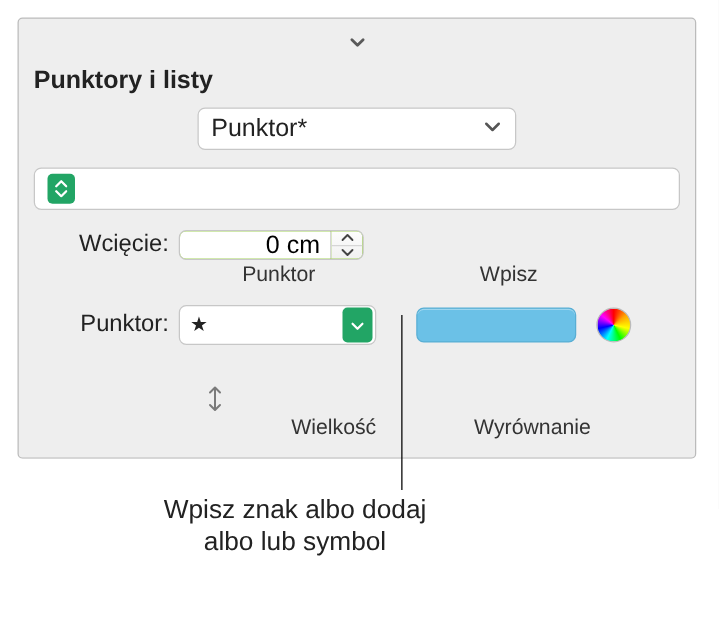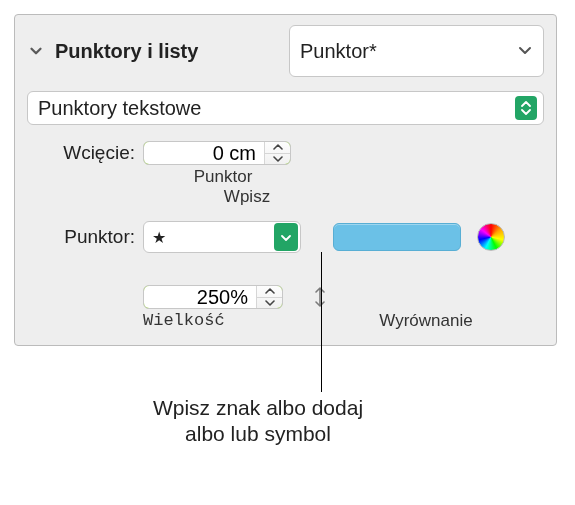--- a/index.html
+++ b/index.html
@@ -17,37 +17,38 @@
       margin: 14px 0 0 14px;
       color: #222;
     }
     .row {
       display: flex;
       align-items: center;
       gap: 10px;
     }
     .header-row {
       margin-bottom: 14px;
+      flex-direction: column;
     }
     .chev {
       display: inline-block;
       width: 18px;
       height: 18px;
       position: relative;
     }
     .chev svg { width: 100%; height: 100%; }
     .header-label {
       font-weight: 700;
       font-size: 20px;
       flex: 0 0 auto;
       margin-right: auto;
     }
     .header-select {
       width: 255px;
-      height: 52px;
+      height: 34px;
       border: 1px solid #c7c7c7;
       border-radius: 6px;
       background: #fff;
       display: flex;
       align-items: center;
       padding: 0 10px;
       justify-content: space-between;
       font-size: 20px;
     }
     .caret-down svg { width: 16px; height: 16px; }
@@ -120,21 +121,20 @@
     }
     .stepper-btn + .stepper-btn { border-top:1px solid #d6d6d6; }
     .stepper-btn svg { width:10px; height:6px; }
     .stepper-btn svg path { stroke:#444; stroke-width:1.6; fill:none; stroke-linecap:round; stroke-linejoin:round;}
     .sublabels {
       display: flex;
       padding-left: 116px;
       font-size: 17px;
       color: #333;
       margin-bottom: 14px;
-      flex-direction: column;
     }
     .sub-a { width: 160px; text-align:center; }
     .sub-b { width: 160px; text-align:center; margin-left:24px;}
     .bullet-row {
       display:flex;
       align-items:center;
       gap: 8px;
       margin-bottom: 32px;
     }
     .bullet-field {
@@ -187,21 +187,21 @@
       margin-left: 18px;
     }
     .align-icon svg { width:16px; height:22px; }
     .size-sublabels {
       display:flex;
       padding-left:116px;
       font-size:17px;
       color:#333;
       margin-top:2px;
     }
-    .size-sub-a { width:158px; text-align:left;font-family:Liberation Mono, monospace; }
+    .size-sub-a { width:158px; text-align:right; }
     .size-sub-b { width:158px; text-align:center; margin-left:46px;}
     
     .callout {
       position: absolute;
       font-size: 21px;
       color: #222;
       text-align: center;
       line-height:1.25;
     }
     .callout-line {
@@ -226,21 +226,20 @@
       <span>Punktor*</span>
       <span class="caret-down">
         <svg viewBox="0 0 16 16">
             <path d="M3 6 L8 11 L13 6" fill="none" stroke="#555" stroke-width="2" stroke-linecap="round" stroke-linejoin="round"></path>
           </svg>
       </span>
     </div>
   </div>
 
   <div class="type-select">
-    <span>Punktory tekstowe</span>
     <span class="dbl-chev">
       <svg viewBox="0 0 10 7">
           <path d="M1 5 L5 1 L9 5"></path>
         </svg>
       <svg viewBox="0 0 10 7">
           <path d="M1 2 L5 6 L9 2"></path>
         </svg>
     </span>
   </div>
 
@@ -281,49 +280,34 @@
             <path d="M1 2 L5 6 L9 2"></path>
           </svg>
       </span>
     </div>
 
     <div class="color-swatch" style="background: rgb(107, 193, 231);"></div>
     <div class="color-wheel"></div>
   </div>
 
   <div class="size-row">
-    <div class="stepper sm-step">
-      <input class="stepper-input" value="250%" style="">
-      <div class="stepper-ctrl">
-        <div class="stepper-btn">
-            <svg viewBox="0 0 10 6">
-              <path d="M1 5 L5 1 L9 5"></path>
-            </svg>
-          </div>
-        <div class="stepper-btn">
-            <svg viewBox="0 0 10 6">
-              <path d="M1 1 L5 5 L9 1"></path>
-            </svg>
-          </div>
-      </div>
-    </div>
 
     <div class="align-icon">
       <svg viewBox="0 0 16 22">
         <path d="M8 2 L8 20" stroke="#7a7a7a" stroke-width="1.6"></path>
         <path d="M4 6 L8 2 L12 6" fill="none" stroke="#7a7a7a" stroke-width="1.6" stroke-linecap="round" stroke-linejoin="round"></path>
         <path d="M4 16 L8 20 L12 16" fill="none" stroke="#7a7a7a" stroke-width="1.6" stroke-linecap="round" stroke-linejoin="round"></path>
       </svg>
     </div>
 
   </div>
   <div class="size-sublabels">
     <div class="size-sub-a">Wielkość</div>
     <div class="size-sub-b">Wyrównanie</div>
   </div>
 
 </div>
 
 <div class="callout-line" style="left:321px; top:252px; width:1px; height:140px;"></div>
-<div class="callout" style="left:113px; top:395px; width:290px;">
+<div class="callout" style="left:91px; top:395px; width:290px;">
   <div>Wpisz znak albo dodaj</div>
   <div>albo lub symbol</div>
 </div>
 
 </body></html>

